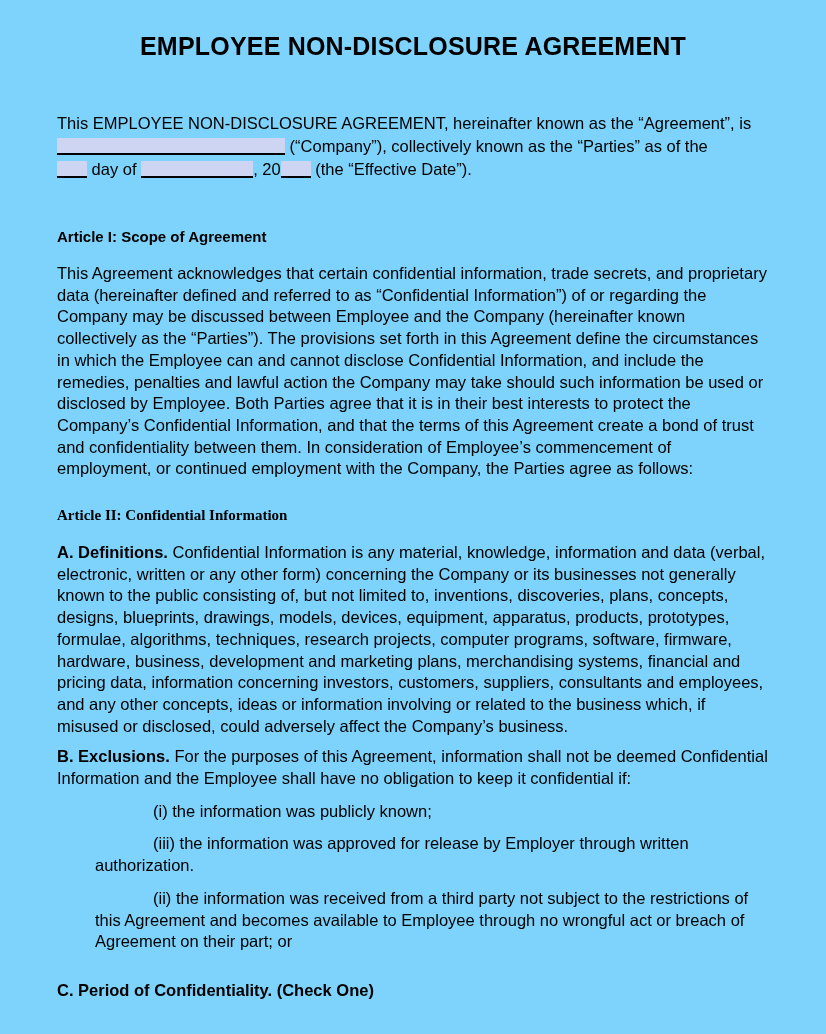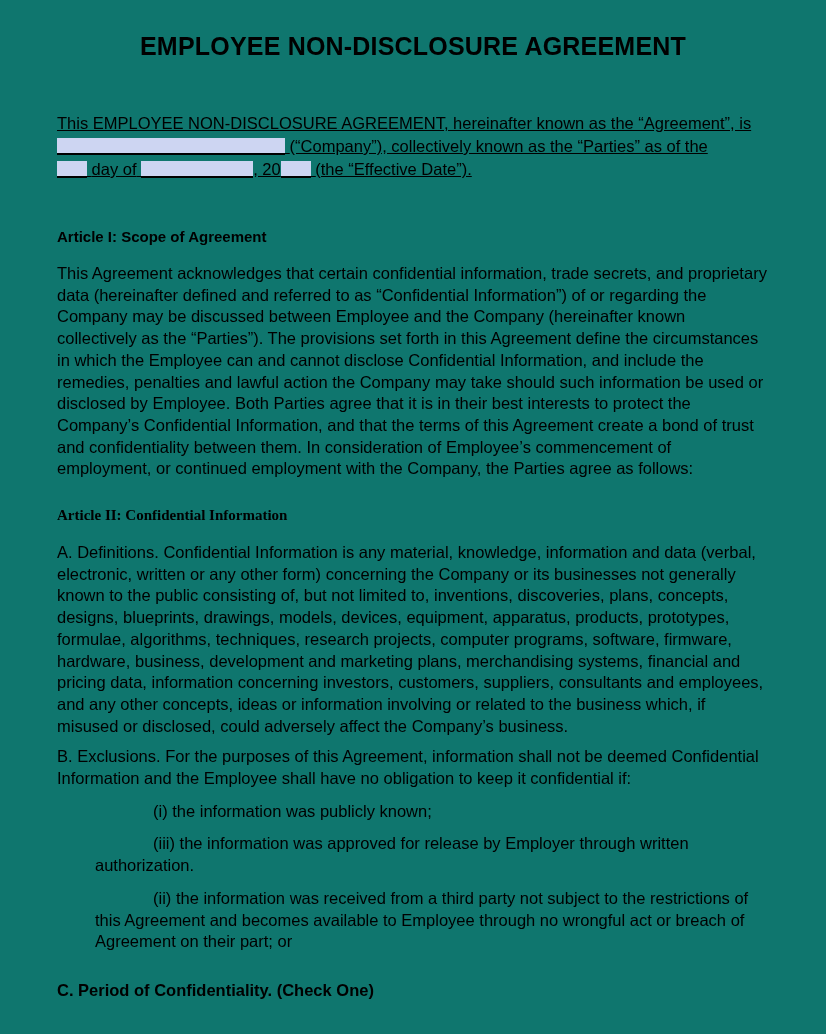--- a/index.html
+++ b/index.html
@@ -1,40 +1,40 @@
 <!DOCTYPE html>
 <html><head>
 <meta charset="utf-8">
 <style>
   html, body { margin: 0; padding: 0; background: #ffffff; }
   .page {
     position: relative;
     width: 826px;
     height: 1034px;
-    background: #0f766e;
+    background: #7dd3fc;
     color: #000000;
     font-family: "Liberation Sans", sans-serif;
     box-sizing: border-box;
     padding: 31px 57px 0 57px;
     overflow: hidden;
   }
   .doc-title {
     margin: 0;
     font-size: 25px;
     line-height: 30px;
     font-weight: bold;
     text-align: center;
     letter-spacing: 0.2px;
   }
   .intro {
     margin-top: 51px;
     font-size: 16.5px;
     line-height: 23px;
   }
-  .intro .line { white-space: nowrap; text-decoration: underline; }
+  .intro .line { white-space: nowrap; }
   .blank {
     display: inline-block;
     background: #cdd5f2;
     border-bottom: 2px solid #000000;
     height: 15px;
     vertical-align: -3px;
   }
   .blank-employee { width: 238px; }
   .blank-company  { width: 228px; }
   .blank-day      { width: 30px; }
@@ -46,21 +46,21 @@
     line-height: 25px;
     font-weight: bold;
   }
   #article1-heading { margin-top: 43px; }
   #article2-heading { margin-top: 23px; font-family: Liberation Serif, serif; }
   .body-para {
     margin: 14px 0 0 0;
     font-size: 16.5px;
     line-height: 21.7px;
   }
-  .body-para b { font-weight: normal; text-align: center; }
+  .body-para b { font-weight: bold; text-align: center; }
   #exclusions-para { margin-top: 9px; }
   .list-item {
     margin-top: 11px;
     text-indent: 58px;
     margin-left: 38px;
   }
   .check-one-label {
     margin-top: 27px;
     font-weight: bold;
   }

